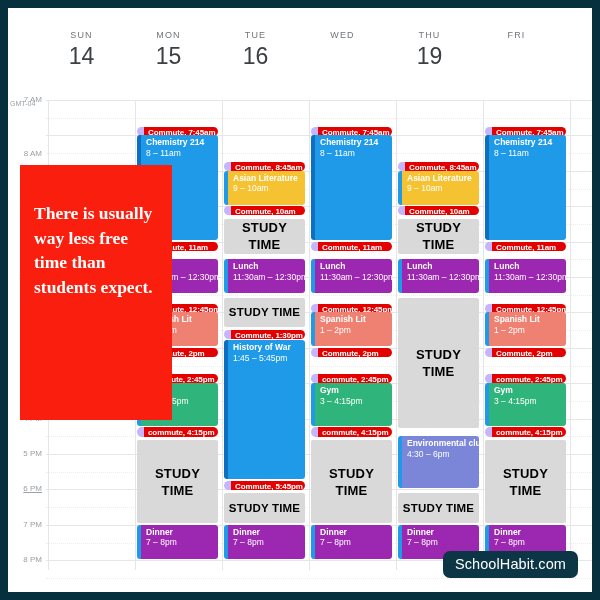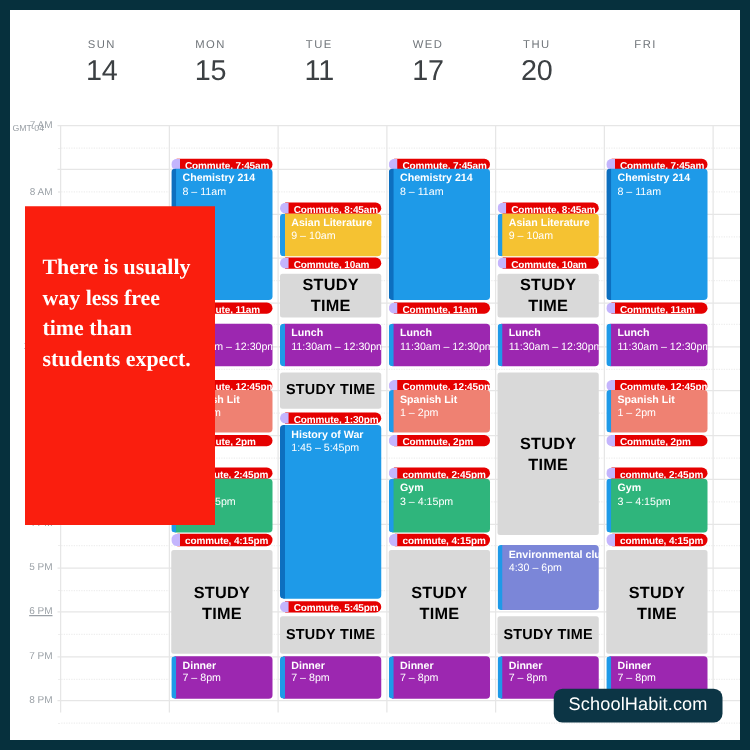--- a/index.html
+++ b/index.html
@@ -113,29 +113,28 @@
       <div class="col" style="left:30px">
         <div class="dow">SUN</div>
         <div class="dnum">14</div>
       </div>
       <div class="col" style="left:117px">
         <div class="dow">MON</div>
         <div class="dnum">15</div>
       </div>
       <div class="col" style="left:204px">
         <div class="dow">TUE</div>
-        <div class="dnum">11</div>
+        <div class="dnum">16</div>
       </div>
       <div class="col" style="left:291px">
         <div class="dow">WED</div>
-        <div class="dnum">17</div>
       </div>
       <div class="col" style="left:378px">
         <div class="dow">THU</div>
-        <div class="dnum">20</div>
+        <div class="dnum">19</div>
       </div>
       <div class="col" style="left:465px">
         <div class="dow">FRI</div>
       </div>
     </div>
 
     <div class="gridwrap">
       <div class="tzlabel">GMT-04</div>
       <div id="hourlines">
           <div class="hourline" style="top: 0px;"></div>

